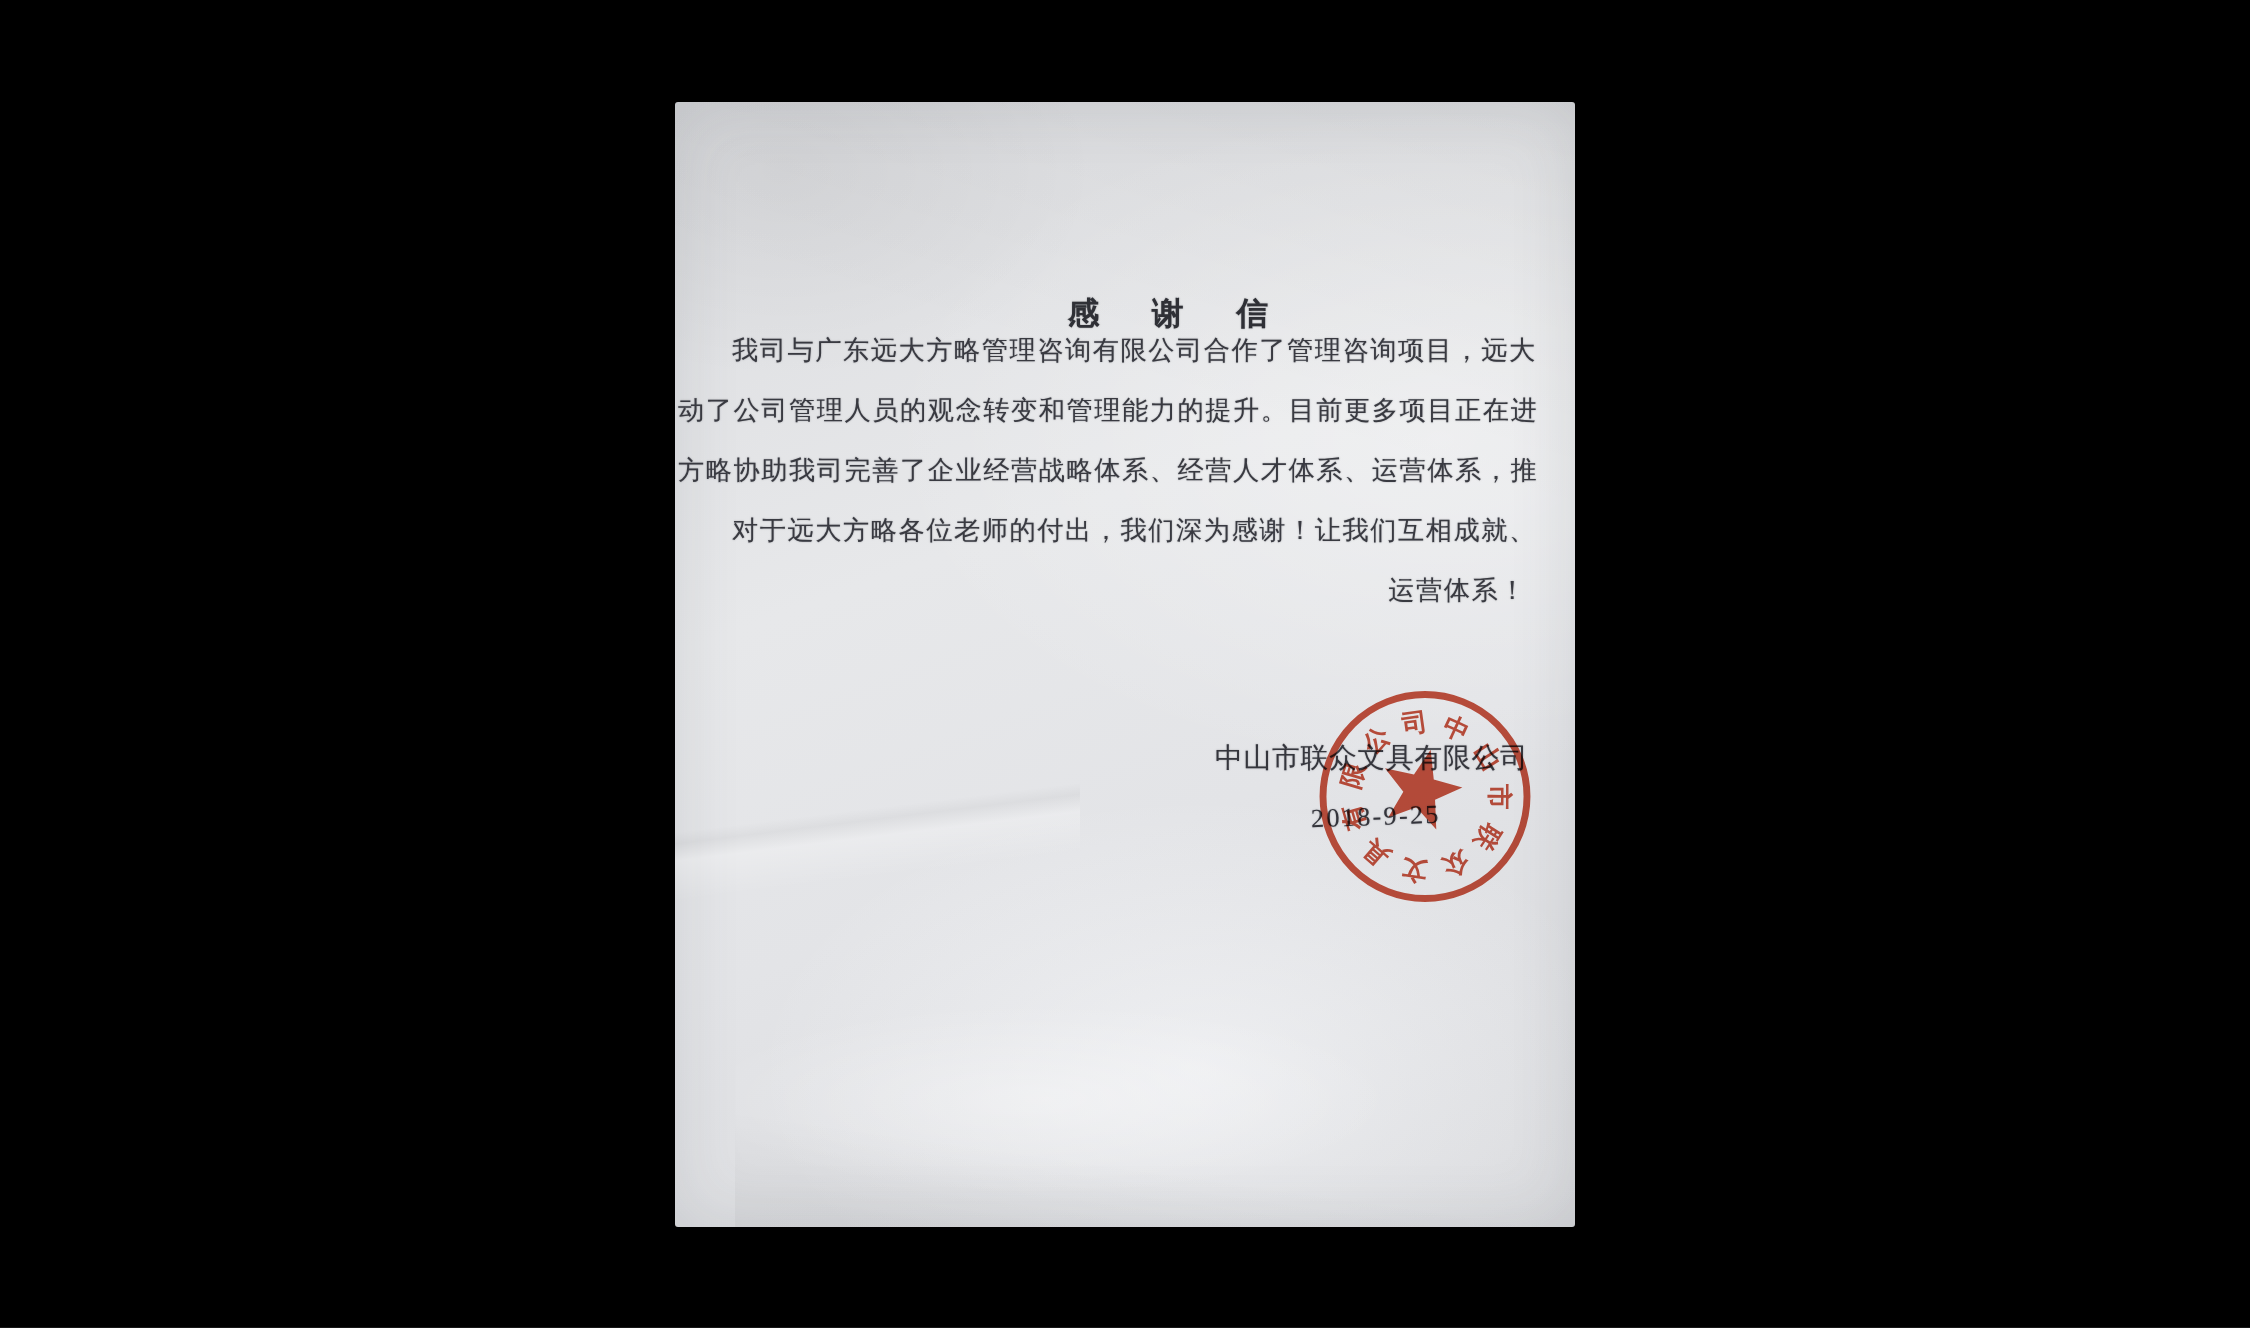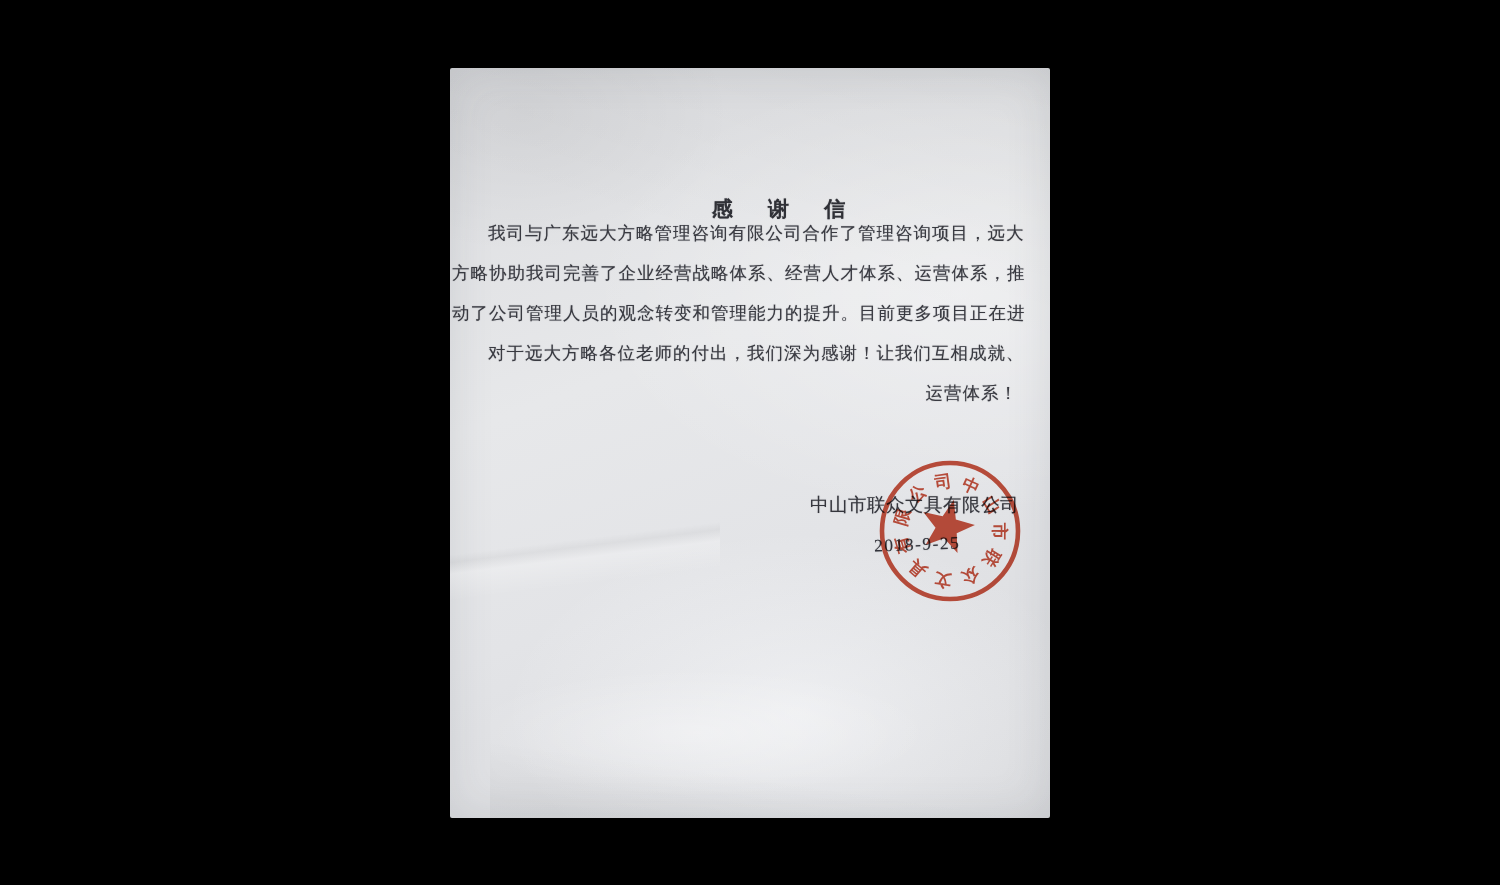--- a/index.html
+++ b/index.html
@@ -95,22 +95,22 @@
 
 <div class="stage">
   <div class="paper">
     <div class="crease1"></div>
     <div class="crease2"></div>
 
     <div class="title">感 谢 信</div>
 
     <div class="body-text">
       <div class="line indent">我司与广东远大方略管理咨询有限公司合作了管理咨询项目，远大</div>
+      <div class="line">动了公司管理人员的观念转变和管理能力的提升。目前更多项目正在进</div>
       <div class="line">方略协助我司完善了企业经营战略体系、经营人才体系、运营体系，推</div>
-      <div class="line">动了公司管理人员的观念转变和管理能力的提升。目前更多项目正在进</div>
       <div class="line indent">对于远大方略各位老师的付出，我们深为感谢！让我们互相成就、</div>
       <div class="line">运营体系！</div>
     </div>
 
     <div class="signature">中山市联众文具有限公司</div>
     <div class="date">2018-9-25</div>
 
     <svg class="seal" viewBox="0 0 170 170">
       <g transform="translate(85,85)">
         <circle cx="0" cy="0" r="68" fill="none" stroke="#c5402a" stroke-width="4.6"></circle>

